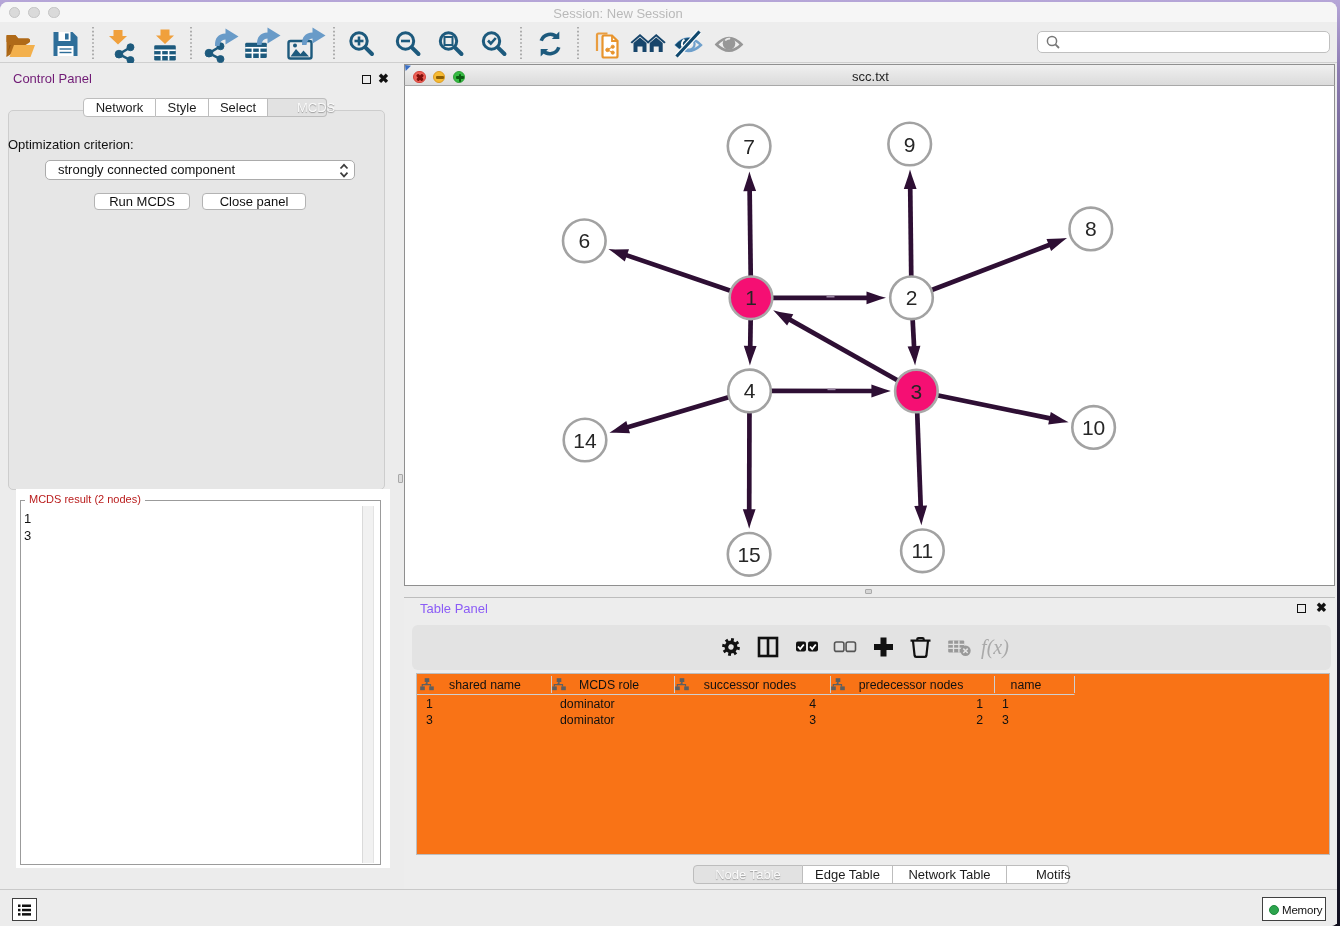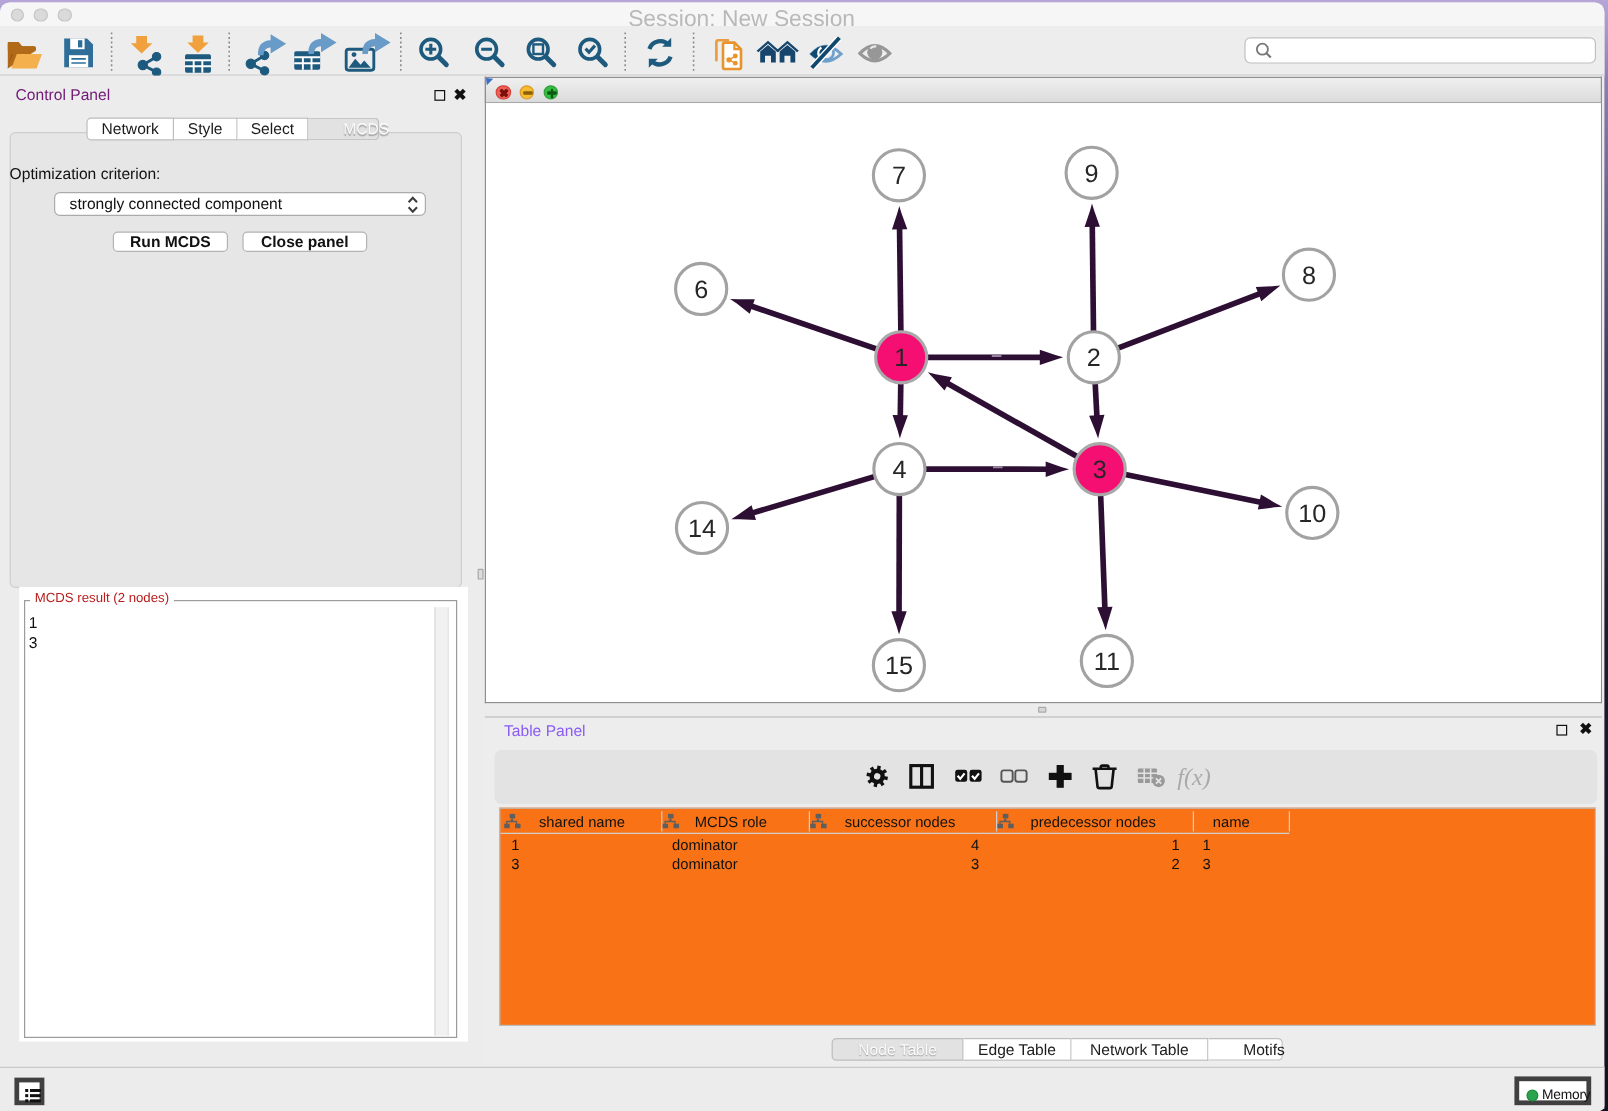--- a/index.html
+++ b/index.html
@@ -1,56 +1,56 @@
 <!DOCTYPE html>
 <html><head><meta charset="utf-8">
 <style>
 *{margin:0;padding:0;box-sizing:border-box;}
 html,body{width:1340px;height:926px;overflow:hidden;font-family:"Liberation Sans",sans-serif;}
 body{background:linear-gradient(180deg,#b6a6d8 0px,#8d7cb2 70px,#453e62 300px,#1d1b2e 520px,#121120 926px);position:relative;}
 .abs{position:absolute;}
 #win{position:absolute;left:0;top:2px;width:1337px;height:924px;background:#ececec;border-radius:8px 8px 5px 0;overflow:hidden;}
 #titlebar{position:absolute;left:0;top:2px;width:1337px;height:21px;background:#f6f6f6;border-bottom:1px solid #d9d9d9;border-radius:8px 8px 0 0;}
 .tl{position:absolute;top:4.5px;width:11.5px;height:11.5px;border-radius:50%;background:#dadada;border:1px solid #c5c5c5;}
-#wtitle{position:absolute;top:3.5px;left:0;width:1236px;text-align:center;font-size:19px;color:#b9b9b9;}
+#wtitle{position:absolute;top:3.5px;left:0;width:1236px;text-align:center;font-size:13px;color:#b9b9b9;}
 #toolbar{position:absolute;left:0;top:22px;width:1337px;height:41px;background:#ededed;border-bottom:1px solid #cfcfcf;}
 #search{position:absolute;left:1037px;top:31px;width:293px;height:22px;background:#fff;border:1px solid #c0c0c0;border-radius:5px;}
 
 #cphead{position:absolute;left:13px;top:71px;font-size:13px;color:#701a75;}
 .flico{position:absolute;width:9px;height:9px;border:1.5px solid #111;}
 .xico{position:absolute;font-size:13px;font-weight:bold;color:#111;}
-#cptabs{position:absolute;left:72px;top:98px;height:19px;display:flex;z-index:5;align-items:flex-end;}
+#cptabs{position:absolute;left:83px;top:98px;height:19px;display:flex;z-index:5;align-items:flex-end;}
 .seg{height:19px;border:1px solid #bdbdbd;border-left:none;background:#fff;font-size:13px;color:#1c1c1c;text-align:center;line-height:17px;}
 .seg.first{border-left:1px solid #bdbdbd;border-radius:4px 0 0 4px;}
 .seg.last{border-radius:0 4px 4px 0;padding-left:29px;}
 .seg.dis{background:#e2e2e2;color:#fafafa;text-shadow:0 1px 1px #9c9c9c;}
 #cpbody{position:absolute;left:8px;top:110px;width:377px;height:380px;background:#e6e6e6;border:1px solid #cdcdcd;border-radius:5px;}
 #optlab{position:absolute;left:8px;top:137px;width:377px;font-size:13px;color:#111;}
 #combo{position:absolute;left:45px;top:160px;width:310px;height:20px;background:#fff;border:1px solid #ababab;border-radius:5px;font-size:13px;color:#111;line-height:18px;padding-left:12px;}
-.btn{position:absolute;height:17px;background:#fff;border:1px solid #b3b3b3;border-radius:4px;font-size:13px;color:#111;text-align:center;line-height:15px;font-weight:bold;}
+.btn{position:absolute;height:17px;background:#fff;border:1px solid #b3b3b3;border-radius:4px;font-size:13px;color:#111;text-align:center;line-height:15px;}
 #respanel{position:absolute;left:16px;top:489px;width:374px;height:379px;background:#fff;}
 #fieldset{position:absolute;left:20px;top:500px;width:361px;height:365px;border:1px solid #9b9b9b;}
 #legend{position:absolute;left:25px;top:493px;background:#fff;padding:0 4px;font-size:11px;color:#b91c1c;}
 #restext{position:absolute;left:24px;top:511px;font-size:13px;color:#111;line-height:16.5px;}
 #resscroll{position:absolute;left:362px;top:506px;width:12px;height:357px;background:#f1f1f1;border-left:1px solid #dadada;border-right:1px solid #e3e3e3;}
 
 #sccwin{position:absolute;left:404px;top:64px;width:931px;height:522px;border:1px solid #8f8f8f;border-top:none;background:#fff;}
 #scctitle{position:absolute;left:404px;top:64px;width:931px;height:22px;background:linear-gradient(180deg,#f0f0f0,#dbdbdb);border:1px solid #8f8f8f;border-bottom:1px solid #a8a8a8;}
 .mac{position:absolute;top:5.5px;width:12.5px;height:12.5px;border-radius:50%;font-size:9px;font-weight:bold;text-align:center;line-height:11.5px;}
 #scclab{position:absolute;top:4px;left:0;width:931px;text-align:center;font-size:13px;color:#1f1f1f;}
 #canvas{position:absolute;left:405px;top:86px;width:929px;height:499px;background:#fff;}
 
 #tpanel{position:absolute;left:404px;top:597px;width:931px;height:292px;background:#ededed;border-top:1px solid #bdbdbd;}
 #tphead{position:absolute;left:420px;top:601px;font-size:13px;color:#8b5cf6;}
 #tptools{position:absolute;left:412px;top:625px;width:919px;height:45px;background:#e3e3e3;border-radius:6px;text-align:center;}
 #ttable{position:absolute;left:416px;top:673px;width:914px;height:182px;background:#f97316;border:1px solid #bdbdbd;}
 #btabs{position:absolute;left:693px;top:865px;height:20px;display:flex;}
 
 #sbar{position:absolute;left:0;top:889px;width:1337px;height:35px;background:#ececec;border-top:1px solid #c9c9c9;}
-.sbtn{position:absolute;background:#fff;border:4px solid #404040;border-radius:0;}
+.sbtn{position:absolute;background:#fff;border:1px solid #404040;border-radius:0;}
 </style></head>
 <body>
 <div id="win"></div>
 <div id="titlebar">
  <div class="tl" style="left:8.5px;"></div>
     <div class="tl" style="left:28px;"></div>
     <div class="tl" style="left:48px;"></div>
  <div id="wtitle">Session: New Session</div>
 </div>
 <div id="toolbar">
@@ -250,20 +250,21 @@
   <i style="position:absolute;left:2.2px;top:4.9px;width:8px;height:2.7px;background:#7d100b;transform:rotate(45deg);border-radius:1px;"></i>
   <i style="position:absolute;left:2.2px;top:4.9px;width:8px;height:2.7px;background:#7d100b;transform:rotate(-45deg);border-radius:1px;"></i>
  </div>
  <div class="mac" style="left:27.7px;background:#f7bb32;border:1px solid #dc9c25;">
   <i style="position:absolute;left:2.2px;top:4.9px;width:8px;height:2.7px;background:#8d5f04;border-radius:1px;"></i>
  </div>
  <div class="mac" style="left:47.7px;background:#35bc42;border:1px solid #2fa039;">
   <i style="position:absolute;left:2.2px;top:4.9px;width:8px;height:2.7px;background:#0b5c12;border-radius:1px;"></i>
   <i style="position:absolute;left:4.85px;top:2.25px;width:2.7px;height:8px;background:#0b5c12;border-radius:1px;"></i>
  </div>
+ <div id="scclab">scc.txt</div>
 </div>
 <svg class="abs" style="left:404.5px;top:64.5px;" width="7" height="7" viewBox="0 0 7 7">
     <path d="M0 0 L6 0.7 L0.7 6 z" fill="#3a6fc4"></path>
   </svg>
 <div class="abs" style="left:398px;top:474px;width:5px;height:9px;background:#dcdcdc;border:1px solid #a8a8a8;border-radius:1px;"></div>
 <div class="abs" style="left:865px;top:580px;width:7px;height:5px;background:#d6d6d6;border:1px solid #aaa;border-radius:1px;"></div>
 <div class="abs" style="left:865px;top:589px;width:7px;height:5px;background:#d6d6d6;border:1px solid #aaa;border-radius:1px;"></div>
 <div id="canvas">
 <svg style="margin:1px 0 0 1px;" width="929" height="499" viewBox="0 0 929 499">
 <g stroke="#2e0f34" stroke-width="4.7">

